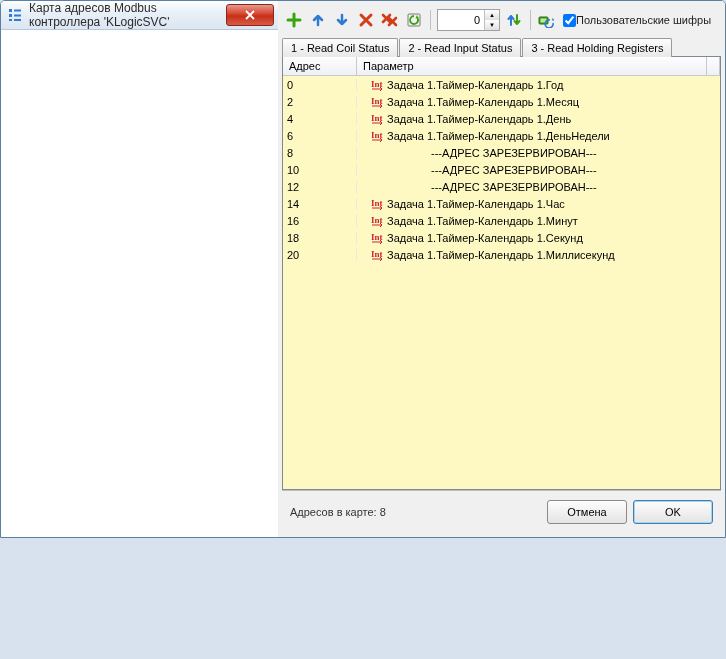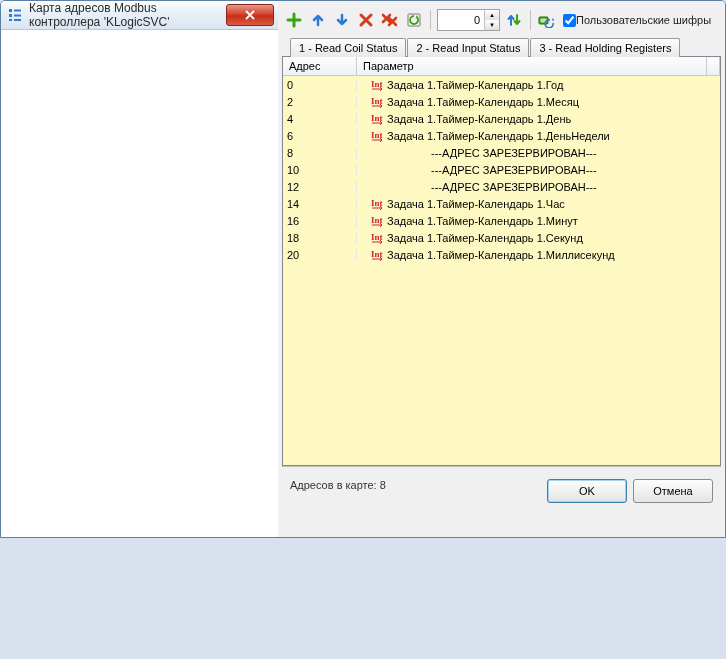--- a/index.html
+++ b/index.html
@@ -86,21 +86,20 @@
     cursor: pointer;
   }
   .checkbox-wrap {
     display: flex; align-items: flex-start; margin-left: 2px;
     font-size: 11px; color: #222;
   }
   .checkbox-wrap input { margin:0; }
   .tabs {
     display: flex;
     margin-top: 2px;
-    margin-left: 8px;
   }
   .tab {
     padding: 3px 8px;
     border: 1px solid #9a9a9a;
     border-bottom: none;
     background: linear-gradient(#fdfdfd,#e8e8e8);
     font-size: 11px;
     margin-right: 1px;
     border-radius: 2px 2px 0 0;
     position: relative;
@@ -163,21 +162,22 @@
   }
   .int-icon svg { display:block; }
   .reserved {
     padding-left: 60px;
   }
   .statusbar {
     height: 42px;
     border-top: 1px solid #c0c0c0;
     background: #f0f0f0;
     display: flex;
-    padding: 12px 8px;
+    align-items: center;
+    padding: 0 8px;
     gap: 6px;
   }
   .status-text { flex: 1; font-size: 11px; color: #333; }
   .btn {
     min-width: 78px;
     height: 22px;
     border: 1px solid #8a8a8a;
     background: linear-gradient(#fdfdfd,#e4e4e4);
     border-radius: 3px;
     font-size: 11px;
@@ -403,18 +403,18 @@
                 </svg>
               </span>
               <span>Задача 1.Таймер-Календарь 1.Миллисекунд</span>
             </div>
           </div>
         </div>
     </div>
 
     <div class="statusbar">
       <span class="status-text">Адресов в карте: 8</span>
+      <div class="btn">Отмена</div>
       <div class="btn default">OK</div>
-      <div class="btn">Отмена</div>
     </div>
 
   </div>
 </div>
 
 </body></html>

